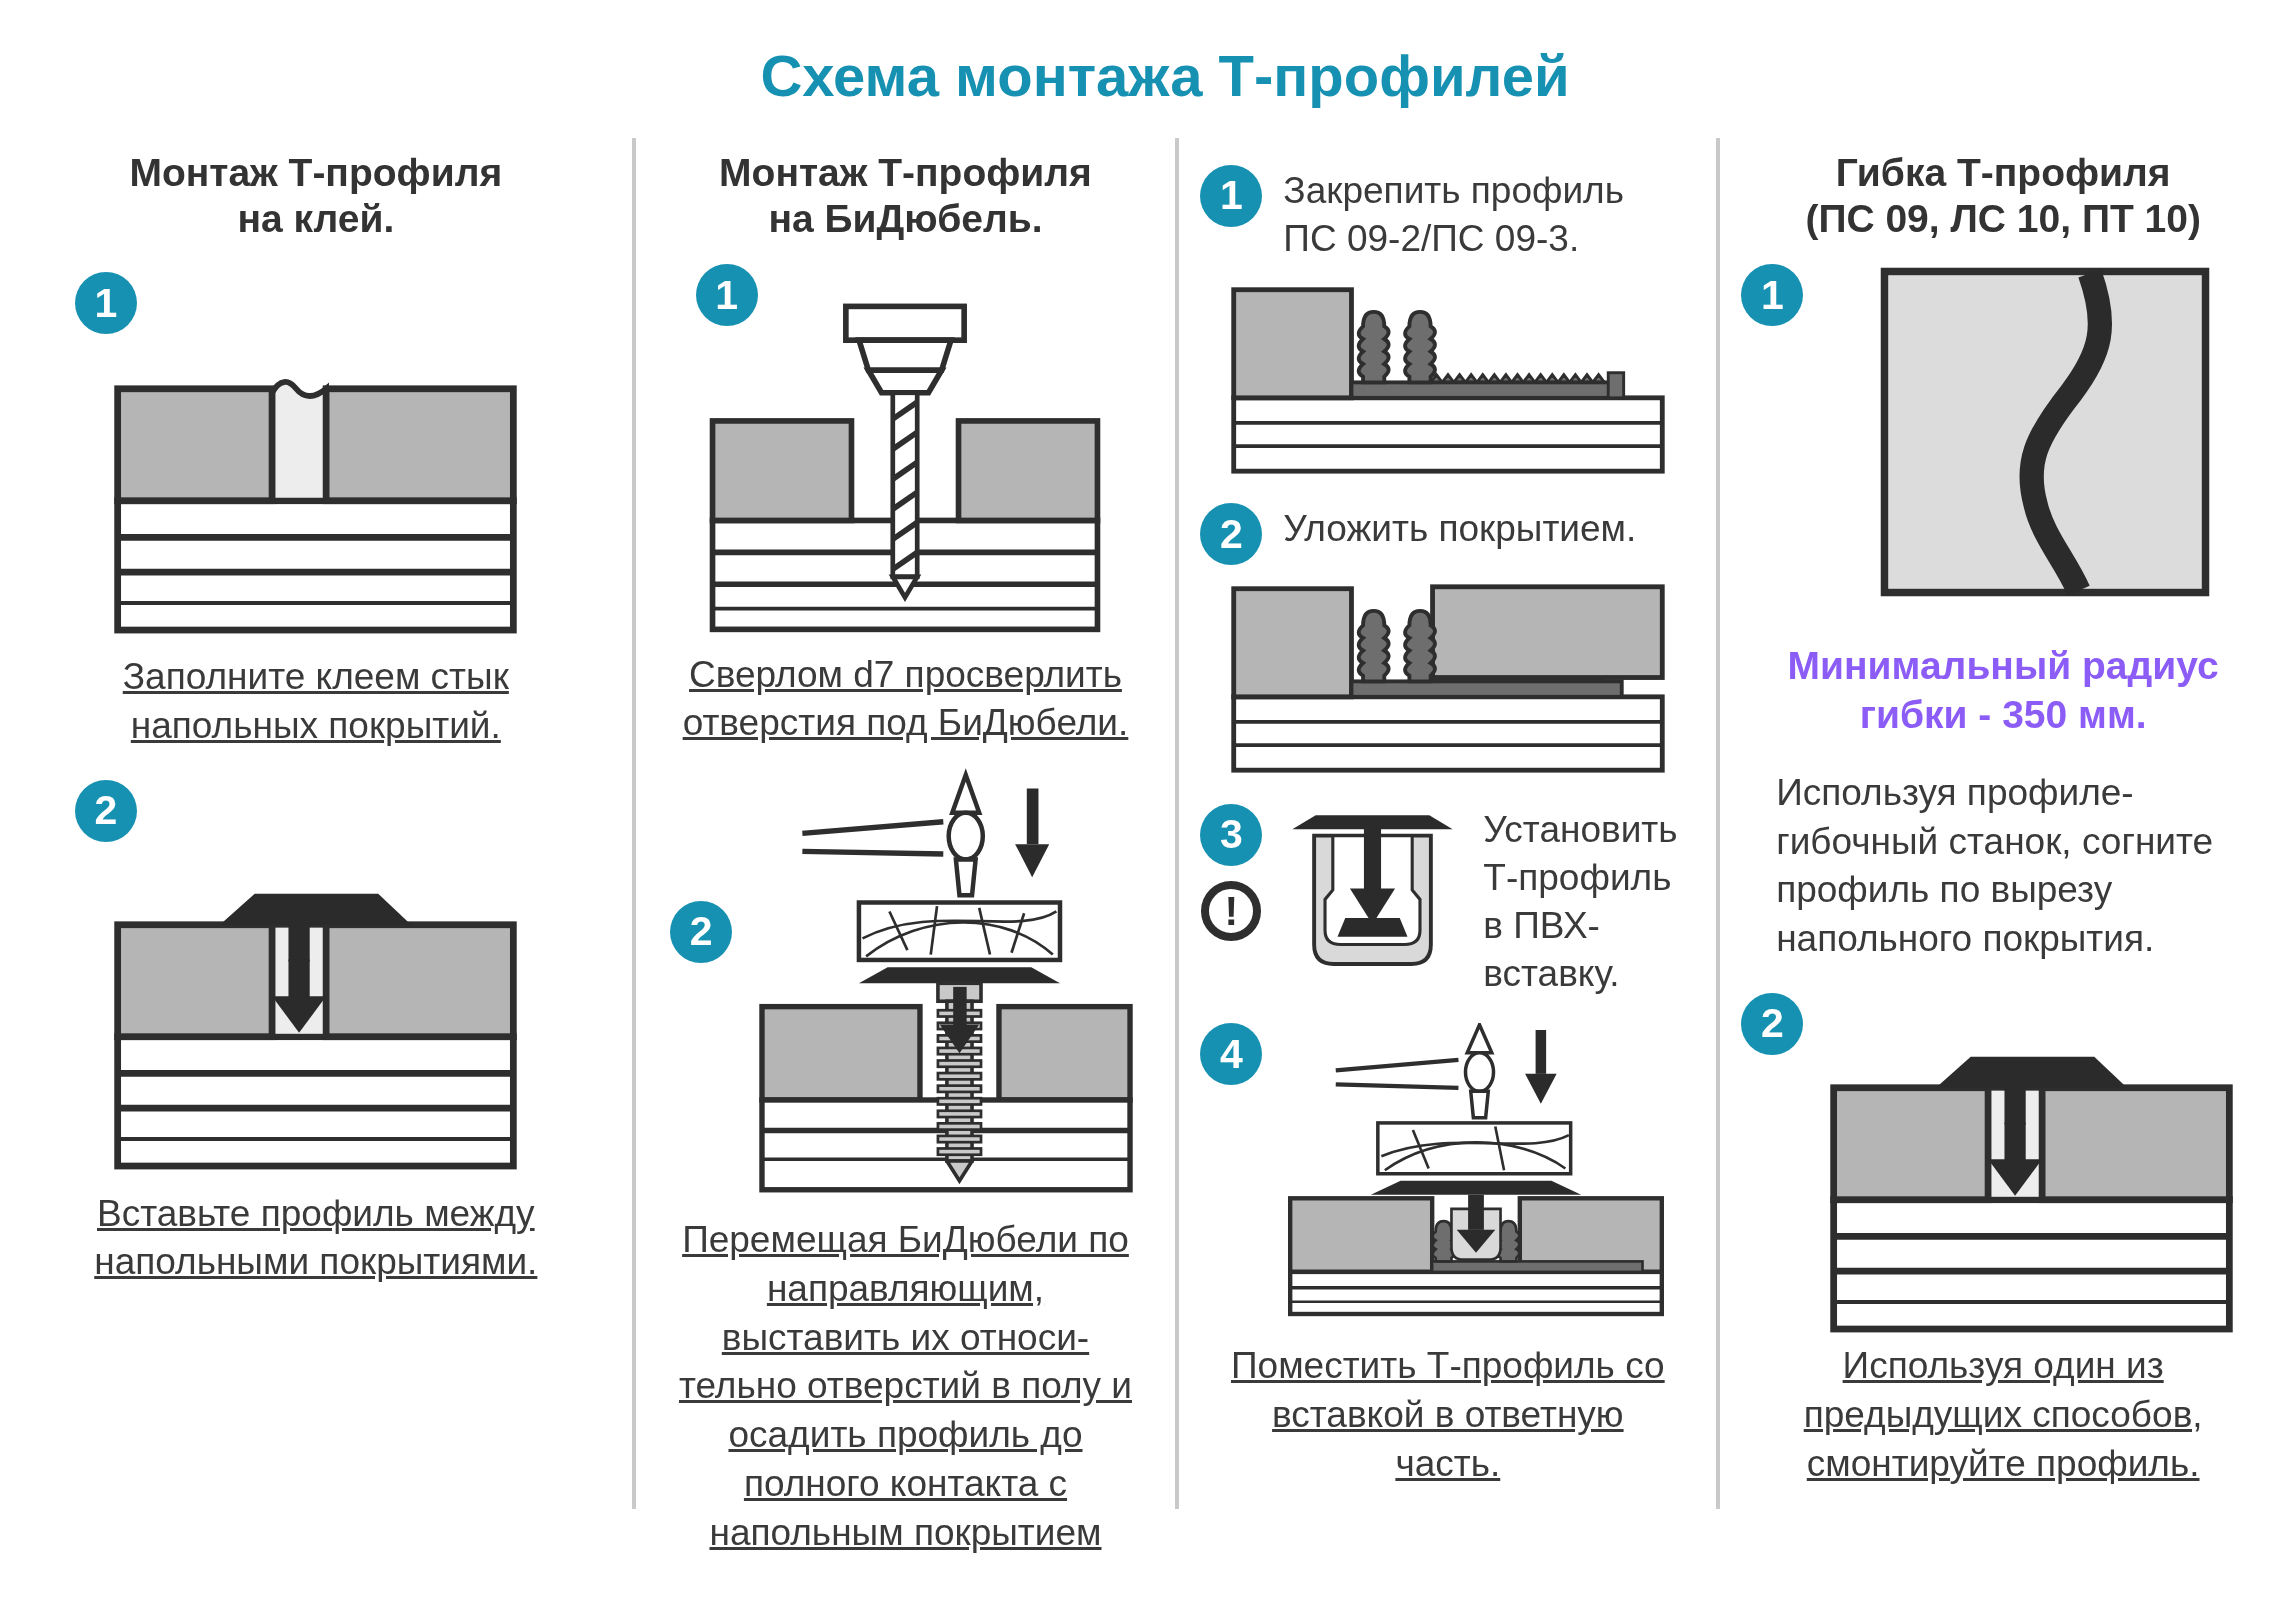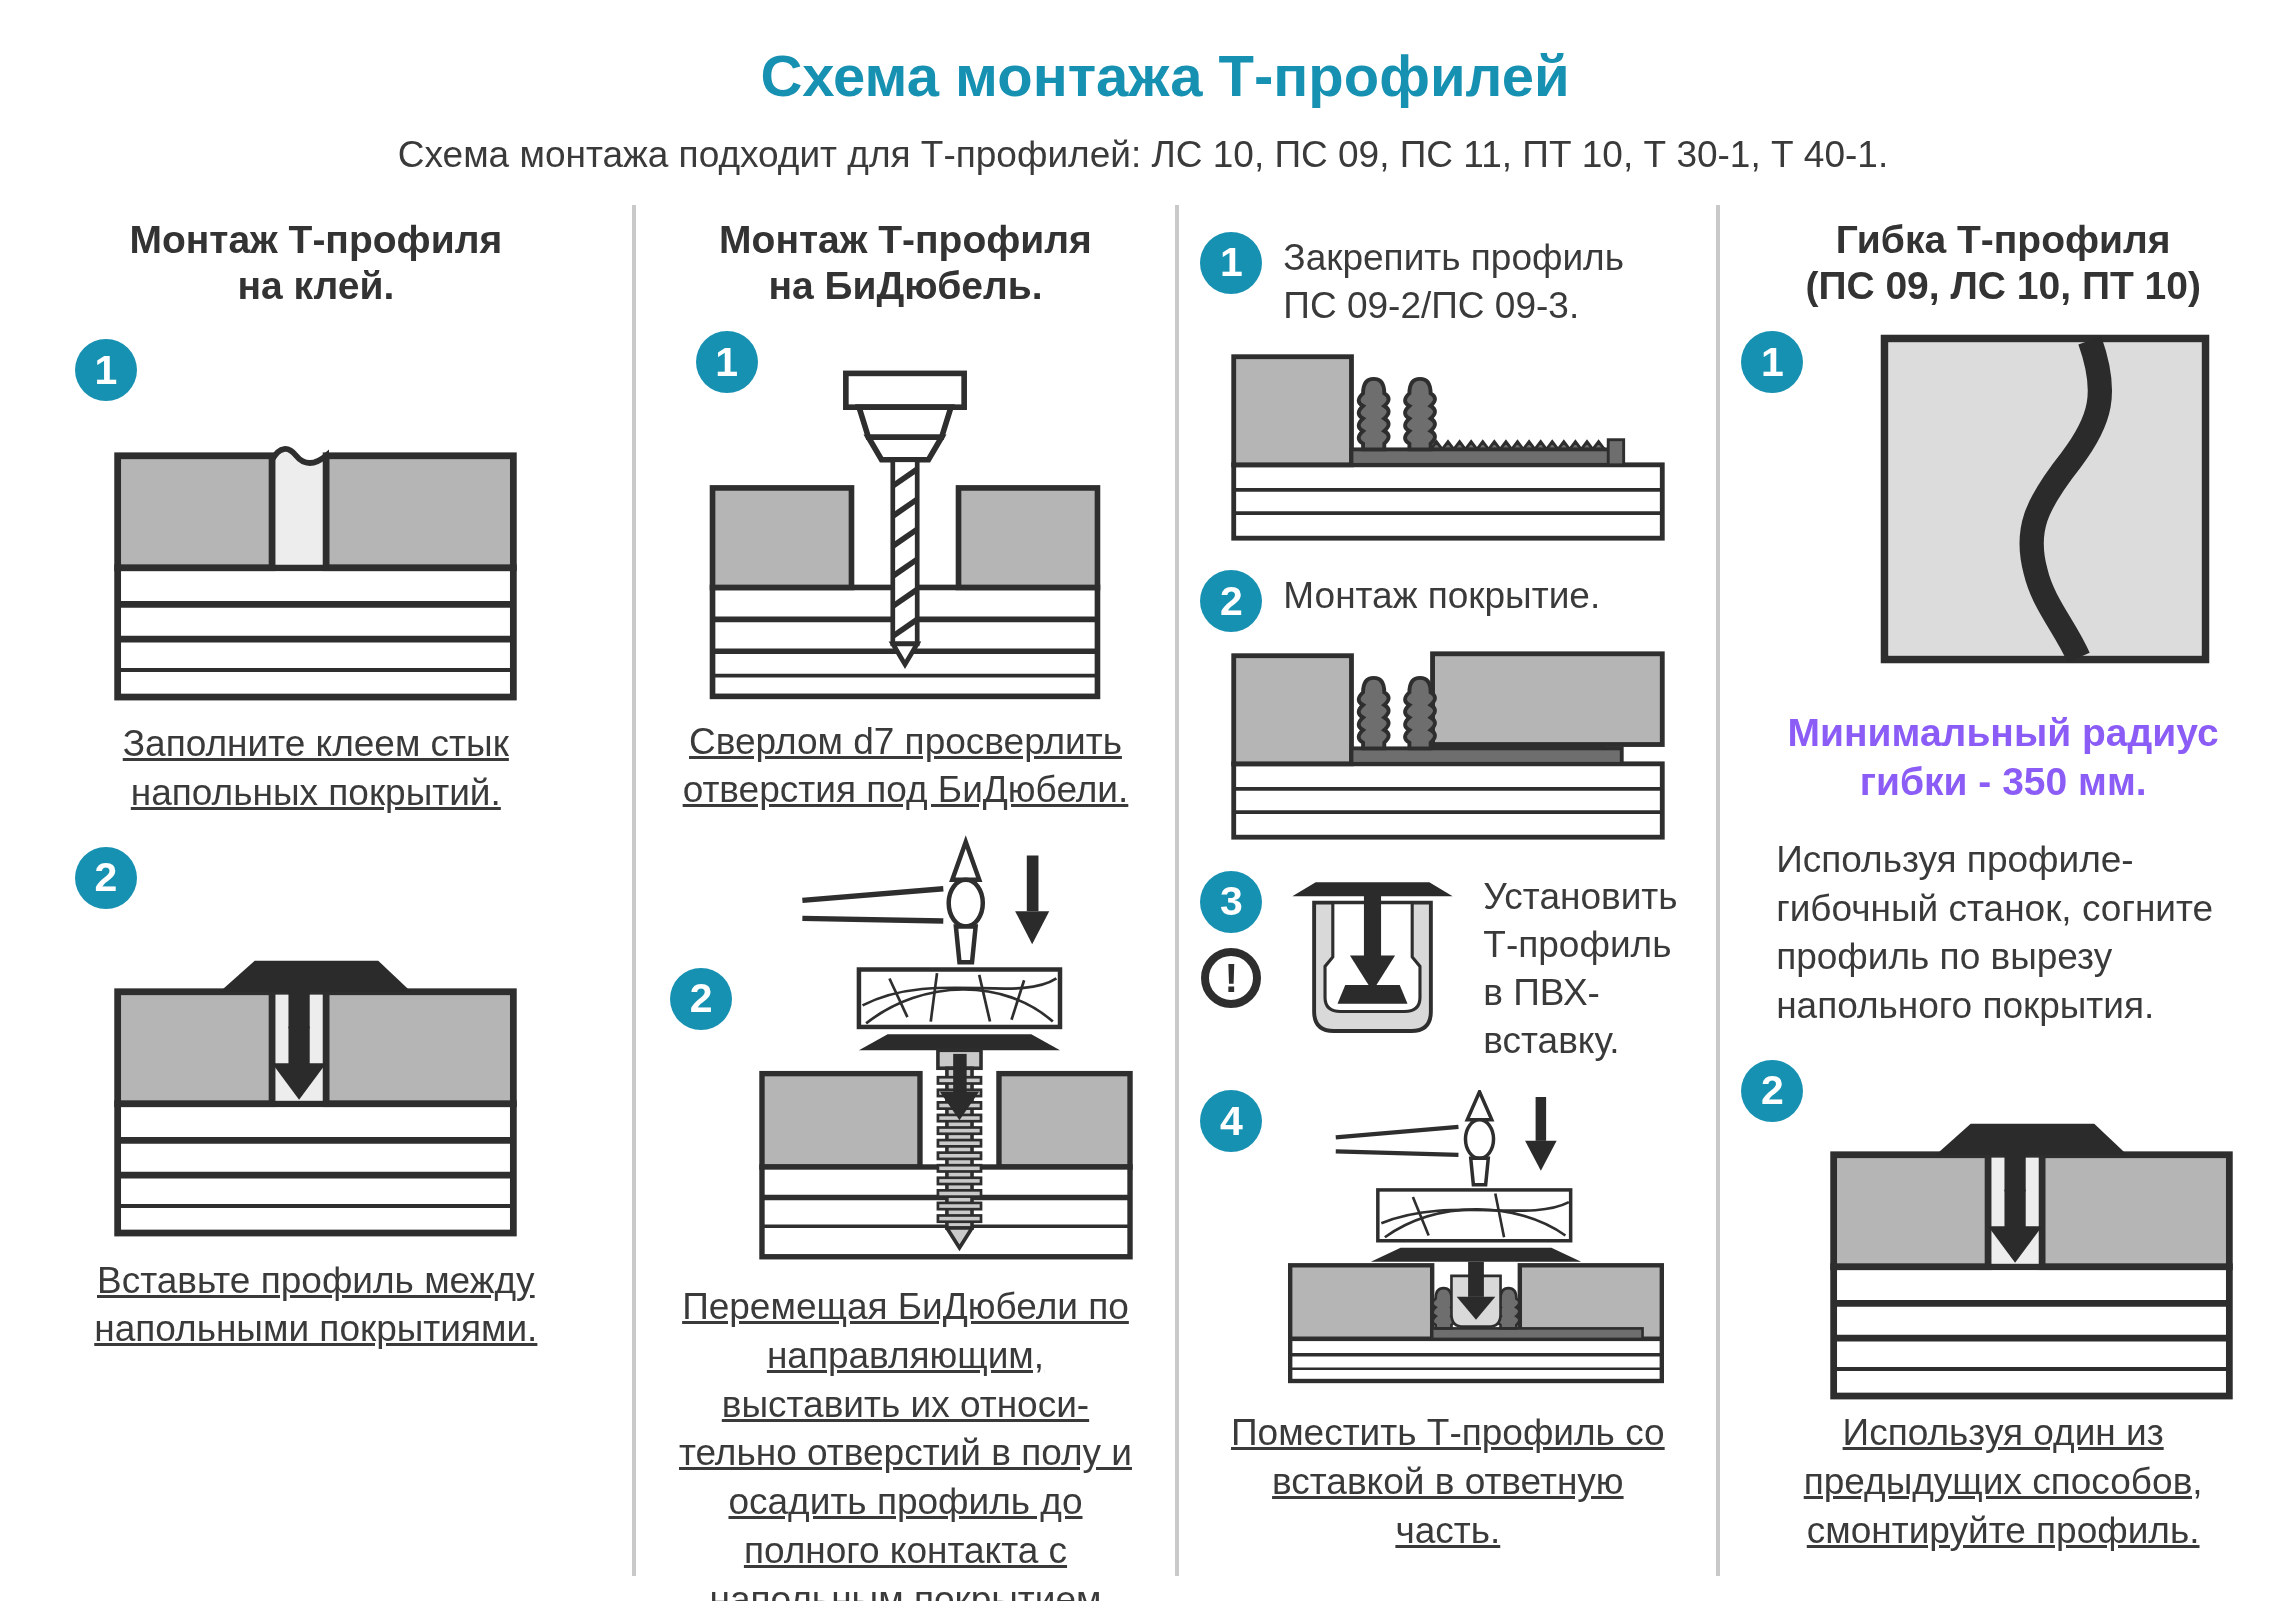--- a/index.html
+++ b/index.html
@@ -29,21 +29,20 @@
   .note{font-size:37px;line-height:1.32;margin:29px auto 0;}
   .cap-narrow{max-width:463px;}
   .cap-mid{max-width:483px;}
 </style>
 </head>
 <body>
 
 <div class="page">
 
   <h1 class="main-title">Схема монтажа Т-профилей</h1>
-  <p class="subtitle">Схема монтажа подходит для Т-профилей: ЛС 10, ПС 09, ПС 11, ПТ 10, Т 30-1, Т 40-1.</p>
 
   <div class="columns">
 
     <section class="col col-1">
       <h2 class="col-title">Монтаж Т-профиля
 на клей.</h2>
 
       <div class="badge badge-block">1</div>
 
       <svg class="illu" width="415" height="290" viewBox="0 0 430 300">
@@ -167,21 +166,21 @@
         <rect x="8" y="10" width="122" height="112" fill="#b5b5b5" stroke="#2e2e2e" stroke-width="5"></rect>
         <path d="M212,106 l6,-8 l6,8 l6,-8 l6,8 l6,-8 l6,8 l6,-8 l6,8 l6,-8 l6,8 l6,-8 l6,8 l6,-8 l6,8 l6,-8 l6,8 l6,-8 l6,8 l6,-8 l6,8 l6,-8 l6,8 l6,-8 l6,8 l6,-8 l6,8 l6,-8 l6,8 l6,-8 l6,8 Z" fill="#6e6e6e" stroke="#2e2e2e" stroke-width="3"></path>
         <rect x="130" y="106" width="280" height="16" fill="#6e6e6e" stroke="#2e2e2e" stroke-width="4"></rect>
         <rect x="396" y="96" width="16" height="26" fill="#6e6e6e" stroke="#2e2e2e" stroke-width="3"></rect>
         <path d="M142,106 v-6 q-9,-5 0,-13 q-9,-5 0,-13 q-9,-5 0,-13 q-9,-5 0,-13 q0,-15 11,-15 q11,0 11,15 q9,5 0,13 q9,5 0,13 q9,5 0,13 q9,5 0,13 v6 z" fill="#6e6e6e" stroke="#2e2e2e" stroke-width="4"></path>
         <path d="M190,106 v-6 q-9,-5 0,-13 q-9,-5 0,-13 q-9,-5 0,-13 q-9,-5 0,-13 q0,-15 11,-15 q11,0 11,15 q9,5 0,13 q9,5 0,13 q9,5 0,13 q9,5 0,13 v6 z" fill="#6e6e6e" stroke="#2e2e2e" stroke-width="4"></path>
       </svg>
 
       <div class="step-row" style="margin-top:25px;">
         <div class="badge">2</div>
-        <p class="side-caption">Монтаж покрытие.</p>
+        <p class="side-caption">Уложить покрытием.</p>
       </div>
 
       <svg class="illu" width="444" height="198" viewBox="0 0 460 205" style="margin-top:13.5px;">
         <rect x="8" y="122" width="444" height="76" fill="#fff" stroke="#2e2e2e" stroke-width="5"></rect>
         <line x1="8" y1="148" x2="452" y2="148" stroke="#2e2e2e" stroke-width="4"></line>
         <line x1="8" y1="172" x2="452" y2="172" stroke="#2e2e2e" stroke-width="4"></line>
         <rect x="8" y="10" width="122" height="112" fill="#b5b5b5" stroke="#2e2e2e" stroke-width="5"></rect>
         <path d="M212,106 l6,-8 l6,8 l6,-8 l6,8 l6,-8 l6,8 l6,-8 l6,8 l6,-8 l6,8 l6,-8 l6,8 l6,-8 l6,8 l6,-8 l6,8 l6,-8 l6,8 l6,-8 l6,8 l6,-8 l6,8 l6,-8 l6,8 l6,-8 l6,8 l6,-8 l6,8 l6,-8 l6,8 Z" fill="#6e6e6e" stroke="#2e2e2e" stroke-width="3"></path>
         <rect x="130" y="106" width="280" height="16" fill="#6e6e6e" stroke="#2e2e2e" stroke-width="4"></rect>
         <rect x="214" y="8" width="238" height="94" fill="#b5b5b5" stroke="#2e2e2e" stroke-width="5"></rect>

